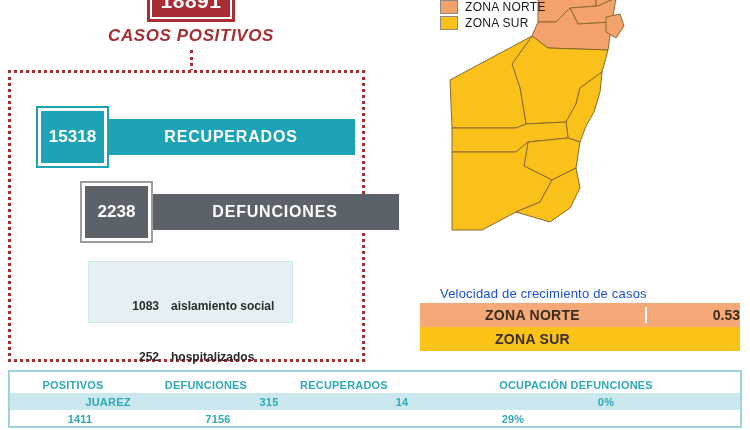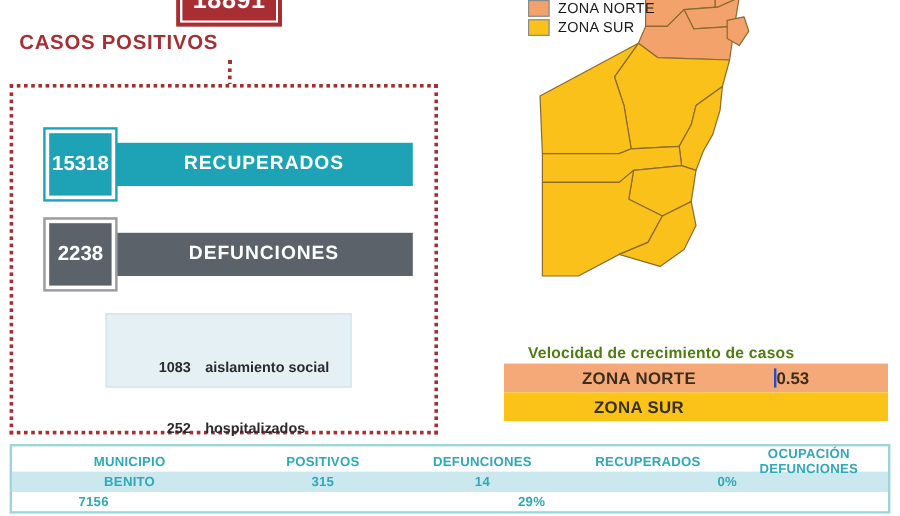--- a/index.html
+++ b/index.html
@@ -18,22 +18,22 @@
     background:#A72F33;border:3px solid #A72F33;
     box-sizing:border-box;
     display:flex;align-items:center;justify-content:center;
     box-shadow:0 0 0 2px #ffffff inset;
   }
   .total-box span{
     color:#ffffff;font-size:21px;font-weight:bold;letter-spacing:.5px;
     line-height:1;
   }
   .total-label{
-    position:absolute;left:16px;top:26px;width:382px;
-    color:#A72F33;font-size:17px;font-weight:bold;letter-spacing:.6px;
+    position:absolute;left:0;top:26px;width:382px;text-align:center;
+    color:#A72F33;font-size:17px;font-weight:bold;letter-spacing:.6px;font-style:italic;
   }
   .connector{
     position:absolute;left:190px;top:50px;width:0;height:22px;
     border-left:3px dotted #A72F33;
   }
 
   
   .dotted-panel{
     position:absolute;left:8px;top:70px;width:357px;height:292px;
     border:3px dotted #A72F33;
@@ -41,29 +41,29 @@
     background:#ffffff;
   }
 
   
   .metric{position:absolute;display:flex;align-items:center;}
   .metric .bar{
     height:36px;display:flex;align-items:center;justify-content:center;
     color:#ffffff;font-size:16px;font-weight:bold;letter-spacing:.8px;
   }
   .metric .chip{
-    width:58px;height:58px;box-sizing:border-box;
+    width:69px;height:58px;box-sizing:border-box;
     display:flex;align-items:center;justify-content:center;
     color:#ffffff;font-size:17px;font-weight:bold;
     position:relative;z-index:2;
     border:3px solid #ffffff;
   }
   .chip-recuperados{background:#1DA3B5;box-shadow:0 0 0 2px #1DA3B5;}
   .bar-recuperados{background:#1DA3B5;width:248px;}
-  .chip-defunciones{background:#5C6269;box-shadow:0 0 0 2px #9A9EA3;}
+  .chip-defunciones{background:#5C6269;box-shadow:0 0 0 2px #9A9EA3;margin-left:44px;}
   .bar-defunciones{background:#5C6269;width:248px;}
 
   .metric-recuperados{left:38px;top:108px;}
   .metric-defunciones{left:38px;top:183px;}
 
   
   .stats-box{
     position:absolute;left:88px;top:261px;width:205px;height:62px;
     background:#E4F0F4;border:1px solid #CFE3EA;box-sizing:border-box;
     padding:9px 0 0 0;
@@ -83,36 +83,36 @@
   .sw-sur{background:#FBC11B;}
   .legend-row span{font-size:12px;color:#1a1a1a;letter-spacing:.3px;}
 
   
   .map-wrap{position:absolute;left:420px;top:-8px;width:330px;height:250px;}
   .map-wrap svg{display:block;}
 
   
   .vel-title{
     position:absolute;left:440px;top:286px;
-    font-size:13px;font-weight:bold;color:#4d7c0f;letter-spacing:.2px;
+    font-size:13px;font-weight:normal;color:#1d4ed8;letter-spacing:.2px;
   }
   .vel-table{
     position:absolute;left:420px;top:303px;width:320px;
   }
   .vel-row{display:flex;height:24px;align-items:center;}
   .vel-norte{background:#F6A978;}
   .vel-sur{background:#FBC218;}
   .vel-name{
     flex:0 0 225px;text-align:center;
     font-size:14px;font-weight:bold;color:#3A2E1C;letter-spacing:.3px;
   }
   .vel-val{
-    flex:1;text-align:left;
+    flex:1;text-align:right;
     font-size:14px;font-weight:bold;color:#3A2E1C;
-    border-left:2px solid #1d4ed8;
+    border-left:2px solid #ffffff;
   }
 
   
   .muni-table{
     position:absolute;left:8px;top:370px;width:734px;height:58px;
     border:2px solid #9FD4DE;box-sizing:border-box;background:#ffffff;
     overflow:hidden;
   }
   .muni-row{display:flex;height:17px;align-items:center;}
   .muni-head{margin-top:4px;}
@@ -200,31 +200,31 @@
       <div class="vel-name">ZONA NORTE</div>
       <div class="vel-val">0.53</div>
     </div>
     <div class="vel-row vel-sur">
       <div class="vel-name">ZONA SUR</div>
     </div>
   </div>
 
   <div class="muni-table">
     <div class="muni-row muni-head">
-      <div class="c-muni">MUNICIPIO</div>
       <div class="c-pos">POSITIVOS</div>
       <div class="c-def">DEFUNCIONES</div>
       <div class="c-rec">RECUPERADOS</div>
       <div class="c-occ">OCUPACIÓN DEFUNCIONES</div>
     </div>
     <div class="muni-row muni-alt">
-      <div class="c-muni">BENITO</div>
+      <div class="c-muni">JUAREZ</div>
       <div class="c-pos">315</div>
       <div class="c-def">14</div>
       <div class="c-occ">0%</div>
     </div>
     <div class="muni-row">
+      <div class="c-def">1411</div>
       <div class="c-rec">7156</div>
       <div class="c-occ">29%</div>
     </div>
   </div>
 
 </div>
 
 </body></html>

